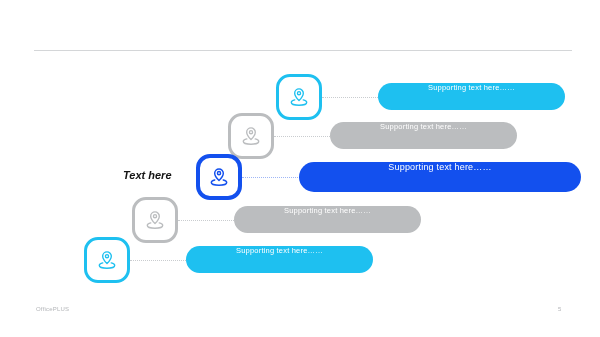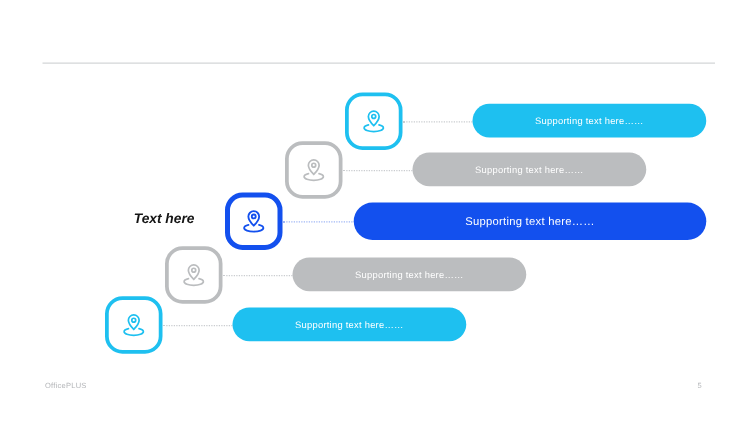--- a/index.html
+++ b/index.html
@@ -57,21 +57,20 @@
     z-index: 1;
   }
   .connector.accent { border-top: 1px dotted #9fb6f5; }
 
   
   .pill {
     position: absolute;
     height: 27px;
     border-radius: 14px;
     display: flex;
-    align-items: center;
     justify-content: center;
     color: #ffffff;
     font-size: 7.5px;
     letter-spacing: .2px;
     white-space: nowrap;
     z-index: 2;
   }
   .pill.big {
     height: 30px;
     border-radius: 15px;
@@ -142,21 +141,21 @@
           <path d="M7.4 15.2C5.1 15.7 3.6 16.7 3.6 17.9c0 1.7 3.8 3.1 8.4 3.1s8.4-1.4 8.4-3.1c0-1.2-1.5-2.2-3.8-2.7"></path>
         </svg>
       </span>
     </div>
 
     <div class="pill" style="left:330px;top:122px;width:187px;background:#BBBDBF;">
       <span>Supporting text here……</span>
     </div>
   </div>
 
-  <div class="row" style="left:0;top:0;width:584px;">
+  <div class="row" style="left:16px;top:0;width:584px;">
     <div class="side-label" style="left:107px;top:169px;">Text here</div>
 
     <div class="connector accent" style="left:226px;top:177px;width:62px;"></div>
 
     <div class="badge" style="left:180px;top:154px;border:4px solid #1350EE;">
       <span>
         <svg width="22" height="22" viewBox="0 0 24 24" fill="none" stroke="#1350EE" stroke-width="1.6" stroke-linecap="round" stroke-linejoin="round">
           <path d="M12 3.2c-2.6 0-4.7 2.1-4.7 4.7 0 3.3 4.7 8 4.7 8s4.7-4.7 4.7-8c0-2.6-2.1-4.7-4.7-4.7z"></path>
           <circle cx="12" cy="7.8" r="1.7"></circle>
           <path d="M7.4 15.2C5.1 15.7 3.6 16.7 3.6 17.9c0 1.7 3.8 3.1 8.4 3.1s8.4-1.4 8.4-3.1c0-1.2-1.5-2.2-3.8-2.7"></path>

